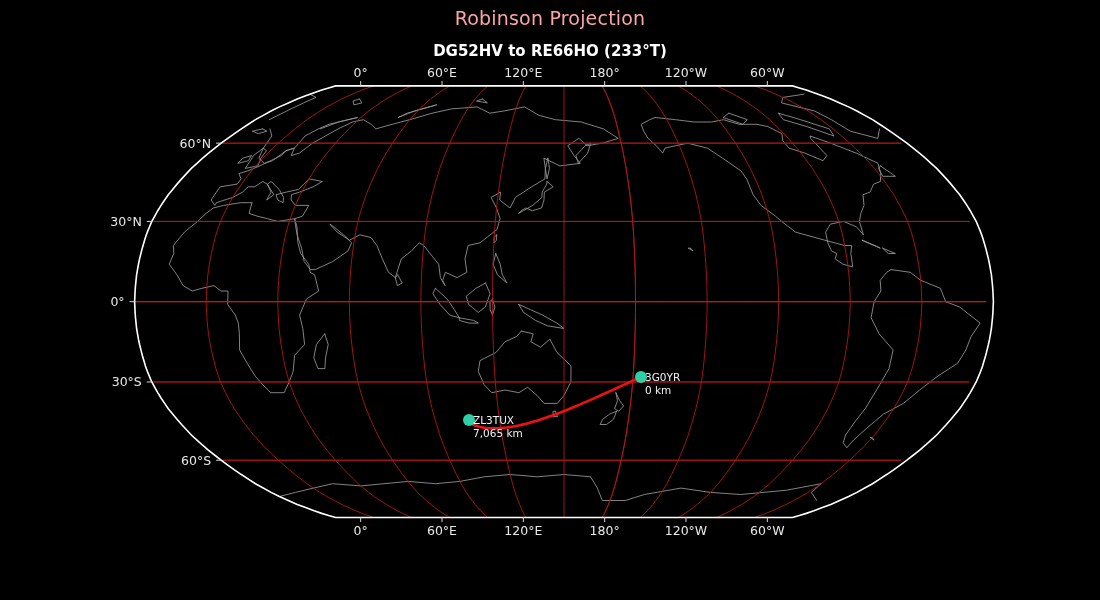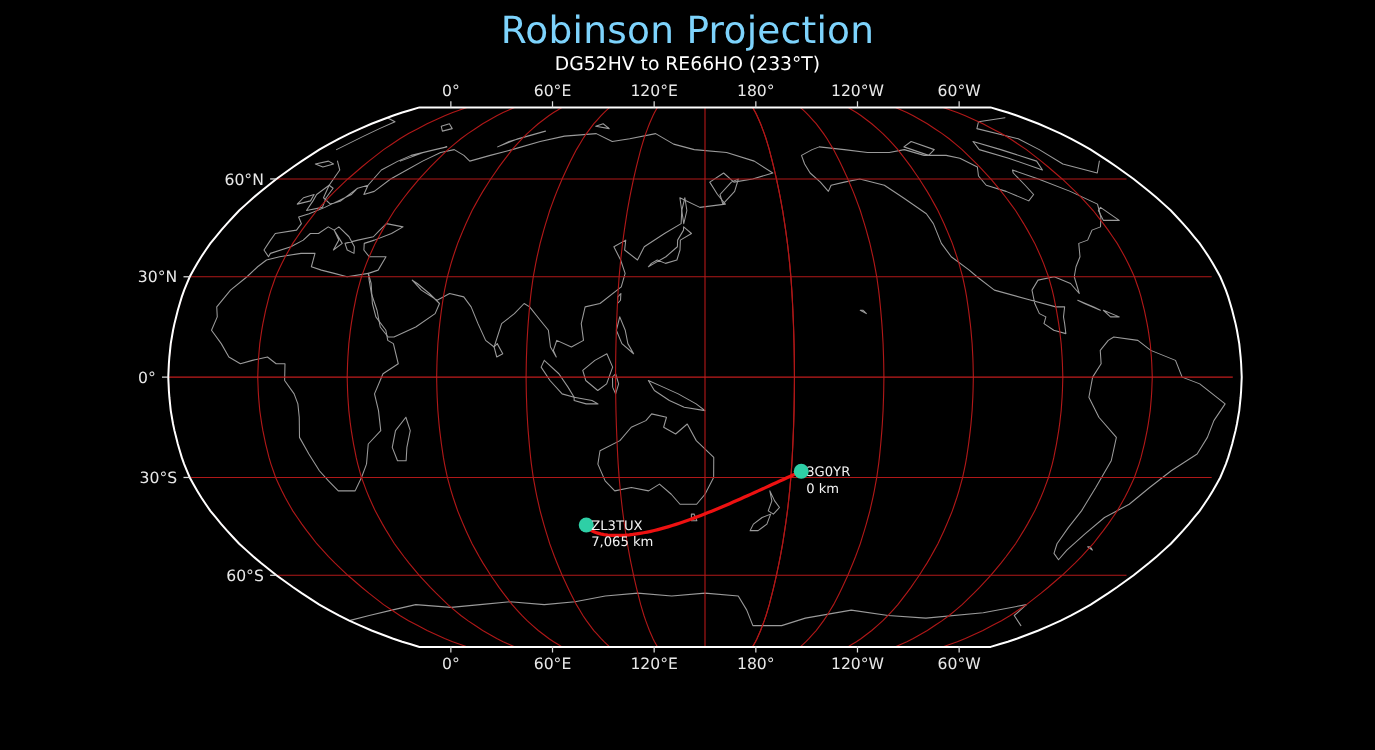--- a/index.html
+++ b/index.html
@@ -13,34 +13,34 @@
     background: #000000;
     font-family: "DejaVu Sans", sans-serif;
     overflow: hidden;
   }
   #map-title {
     position: absolute;
     top: 7px;
     left: 0;
     width: 1100px;
     text-align: center;
-    color: #7dd3fc;
-    font-size: 30px;
+    color: #fca5a5;
+    font-size: 19px;
     font-weight: 400;
     letter-spacing: 0.2px;
   }
   #map-subtitle {
     position: absolute;
     top: 42px;
     left: 0;
     width: 1100px;
     text-align: center;
     color: #ffffff;
     font-size: 15px;
-    font-weight: 400;
+    font-weight: 700;
   }
   #map-svg {
     position: absolute;
     top: 0; left: 0;
   }
   .tick-label {
     fill: #e8e8e8;
     font-family: "DejaVu Sans", sans-serif;
     font-size: 12.5px;
   }

